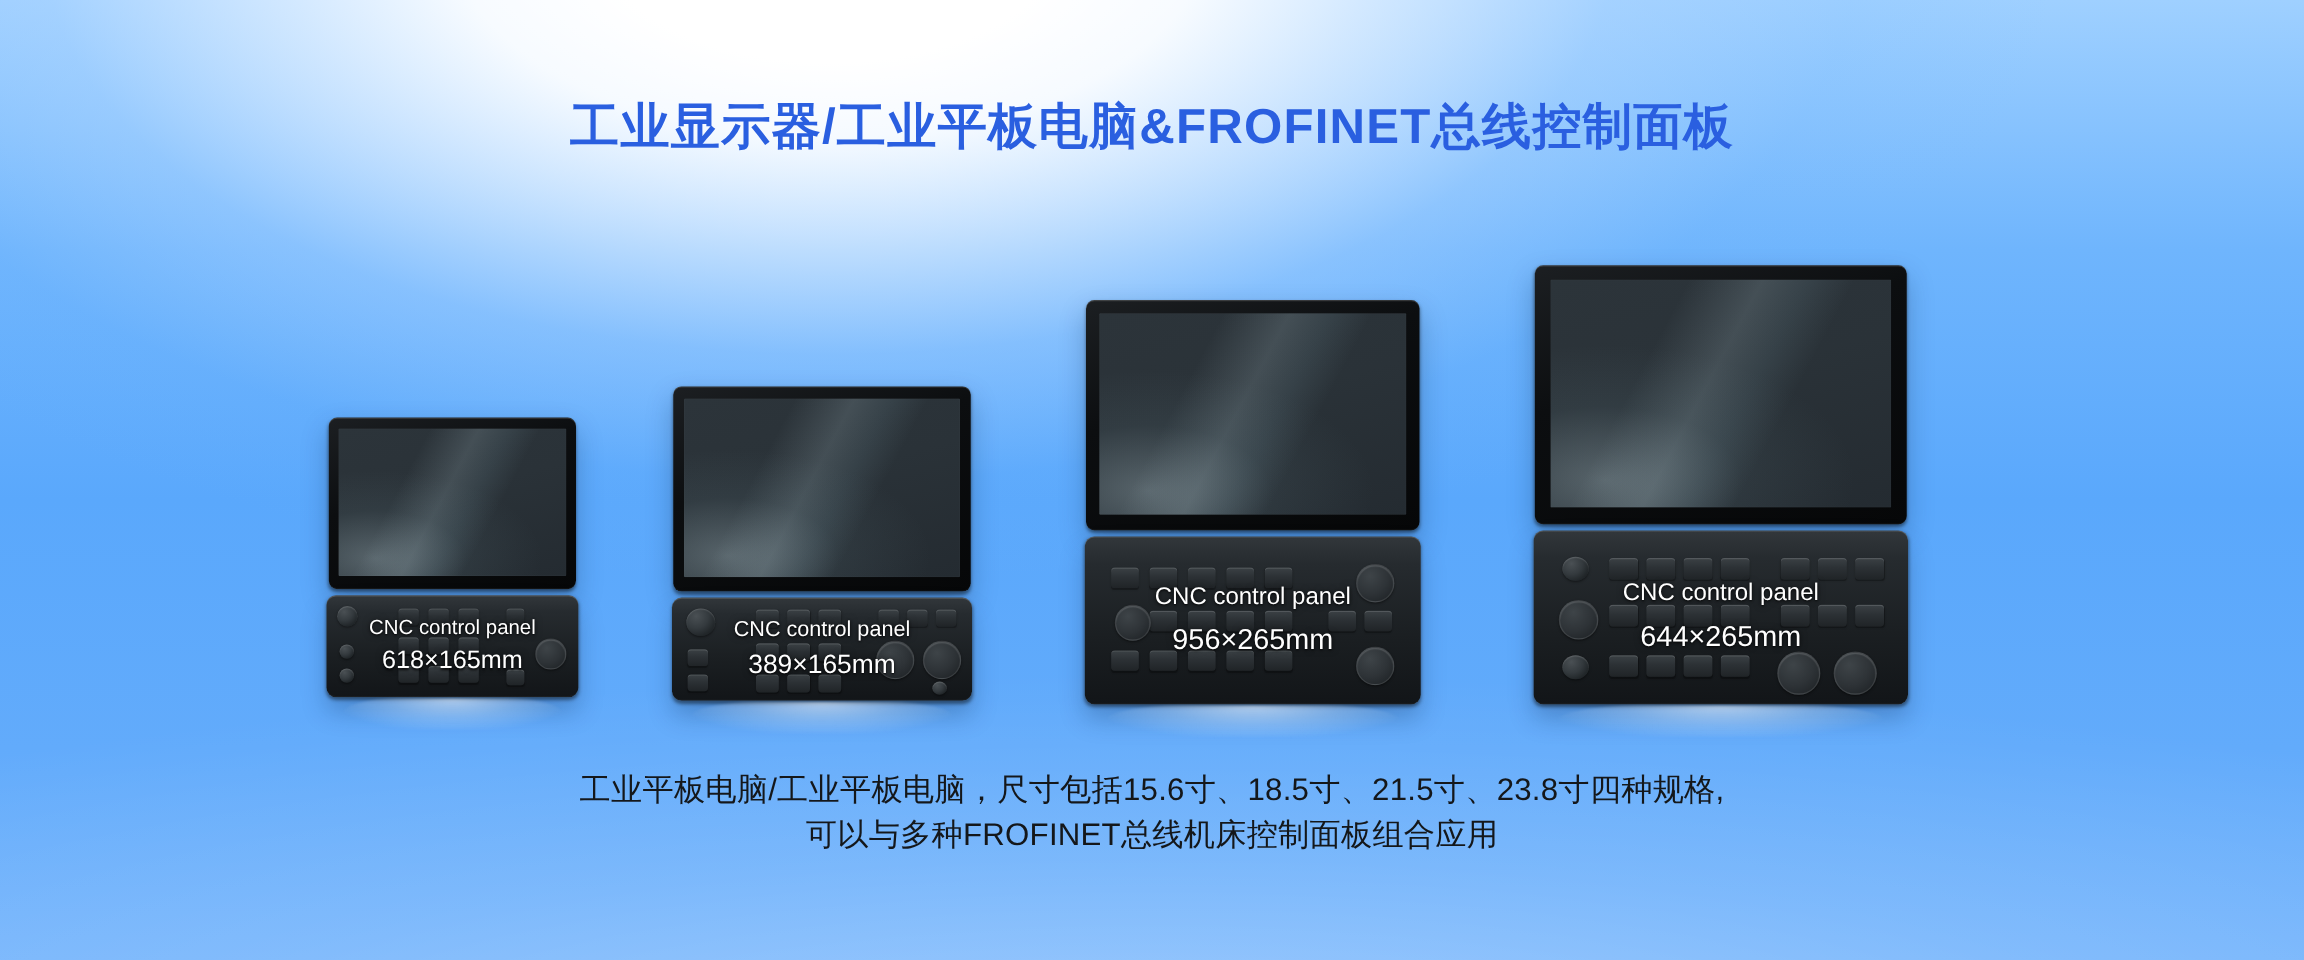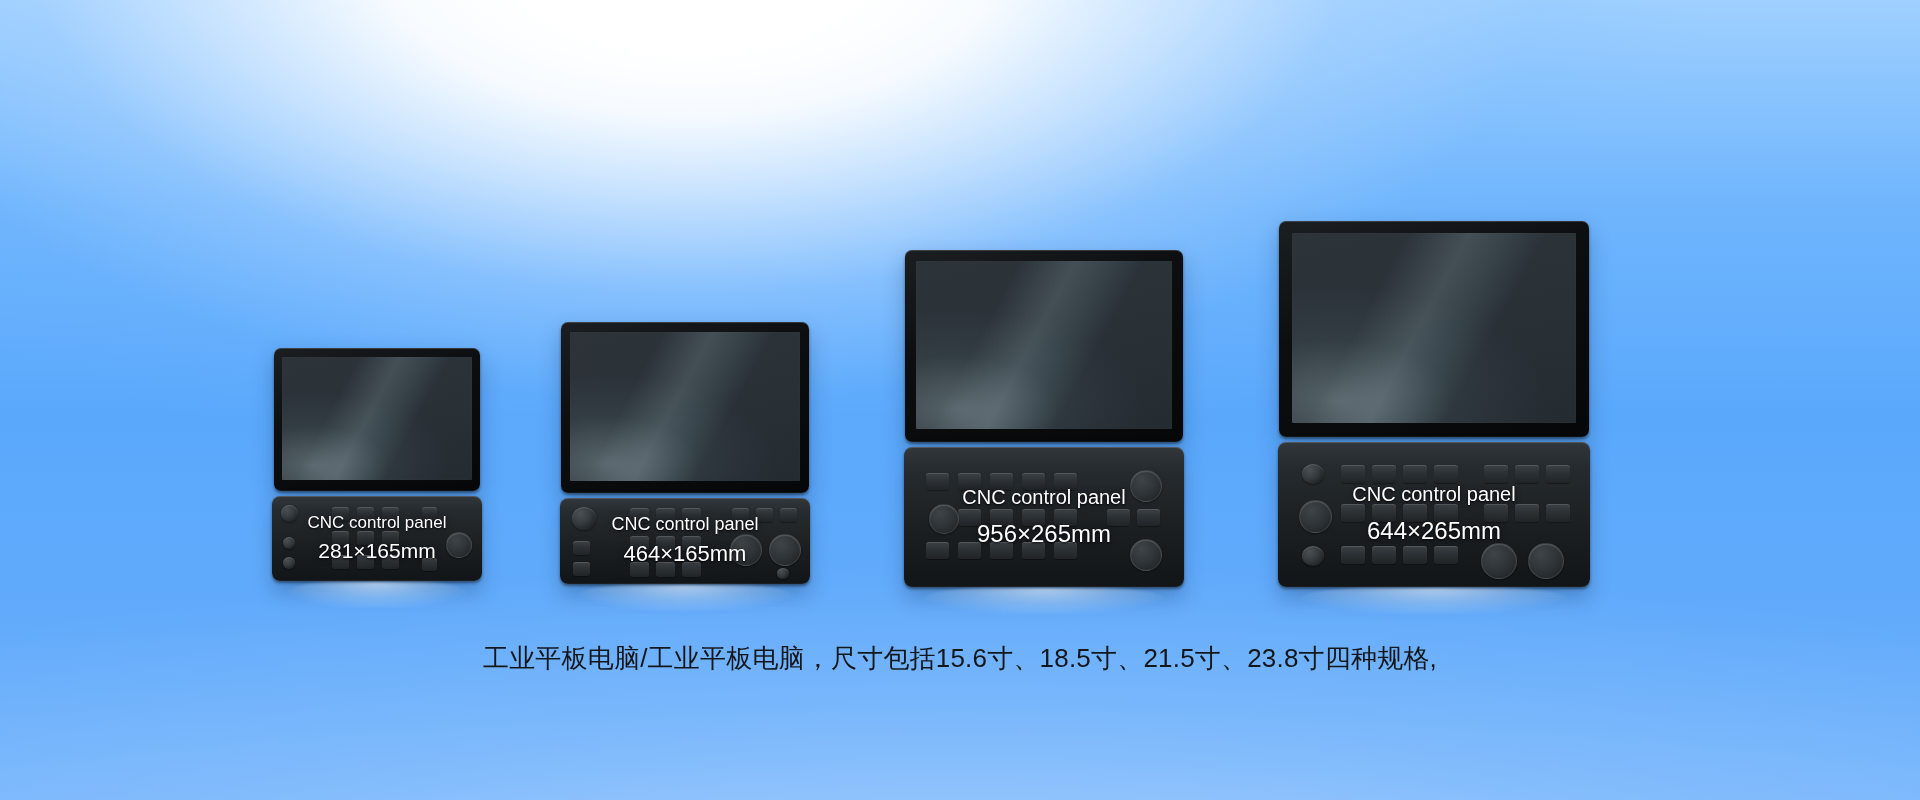--- a/index.html
+++ b/index.html
@@ -127,20 +127,21 @@
     letter-spacing:.2px;
   }
   #caption div{white-space:nowrap;}
 </style>
 </head>
 <body>
 
 <div id="stage">
   <div id="bg-glow"></div>
 
+  <div id="title">工业显示器/工业平板电脑&amp;FROFINET总线控制面板</div>
 
   <div id="products">
 
     <div class="product" style="left:272px;width:210px;height:262px;">
       <div class="monitor" style="position:absolute;left:2px;top:0;width:206px;height:143px;">
         <div class="screen" style="left:8px;top:9px;right:8px;bottom:11px;"></div>
       </div>
       <div class="cpanel" style="position:absolute;left:0;top:148px;width:210px;height:85px;">
         <div class="cp-keys">
           <div class="knob" style="left:9px;top:9px;width:17px;height:17px;"></div>
@@ -154,21 +155,21 @@
           <div class="key" style="left:110px;top:35px;width:17px;height:14px;"></div>
           <div class="key" style="left:60px;top:59px;width:17px;height:14px;"></div>
           <div class="key" style="left:85px;top:59px;width:17px;height:14px;"></div>
           <div class="key" style="left:110px;top:59px;width:17px;height:14px;"></div>
           <div class="knob ring" style="left:174px;top:36px;width:24px;height:24px;"></div>
           <div class="key" style="left:150px;top:11px;width:15px;height:13px;"></div>
           <div class="key" style="left:150px;top:62px;width:15px;height:13px;"></div>
         </div>
         <div class="cp-labels">
           <div class="cp-title" style="font-size:17px;">CNC control panel</div>
-          <div class="cp-size" style="font-size:21px;margin-top:4px;">281×165mm</div>
+          <div class="cp-size" style="font-size:21px;margin-top:4px;">618×165mm</div>
         </div>
       </div>
       <div class="reflect" style="top:234px;"></div>
     </div>
 
     <div class="product" style="left:560px;width:250px;height:288px;">
       <div class="monitor" style="position:absolute;left:1px;top:0;width:248px;height:171px;">
         <div class="screen" style="left:9px;top:10px;right:9px;bottom:12px;"></div>
       </div>
       <div class="cpanel" style="position:absolute;left:0;top:176px;width:250px;height:86px;">
@@ -187,21 +188,21 @@
           <div class="key" style="left:122px;top:64px;width:19px;height:15px;"></div>
           <div class="key" style="left:172px;top:10px;width:17px;height:14px;"></div>
           <div class="key" style="left:196px;top:10px;width:17px;height:14px;"></div>
           <div class="key" style="left:220px;top:10px;width:17px;height:14px;"></div>
           <div class="knob ring" style="left:170px;top:36px;width:30px;height:30px;"></div>
           <div class="knob ring" style="left:209px;top:36px;width:30px;height:30px;"></div>
           <div class="knob" style="left:217px;top:70px;width:12px;height:11px;"></div>
         </div>
         <div class="cp-labels">
           <div class="cp-title" style="font-size:18px;">CNC control panel</div>
-          <div class="cp-size" style="font-size:22px;margin-top:5px;">464×165mm</div>
+          <div class="cp-size" style="font-size:22px;margin-top:5px;">389×165mm</div>
         </div>
       </div>
       <div class="reflect" style="top:263px;"></div>
     </div>
 
     <div class="product" style="left:904px;width:280px;height:360px;">
       <div class="monitor" style="position:absolute;left:1px;top:0;width:278px;height:192px;">
         <div class="screen" style="left:11px;top:11px;right:11px;bottom:13px;"></div>
       </div>
       <div class="cpanel" style="position:absolute;left:0;top:197px;width:280px;height:140px;">
@@ -269,14 +270,15 @@
           <div class="cp-size" style="font-size:24px;margin-top:8px;">644×265mm</div>
         </div>
       </div>
       <div class="reflect" style="top:367px;"></div>
     </div>
 
   </div>
 
   <div id="caption">
     <div>工业平板电脑/工业平板电脑，尺寸包括15.6寸、18.5寸、21.5寸、23.8寸四种规格,</div>
+    <div>可以与多种FROFINET总线机床控制面板组合应用</div>
   </div>
 </div>
 
 </body></html>

